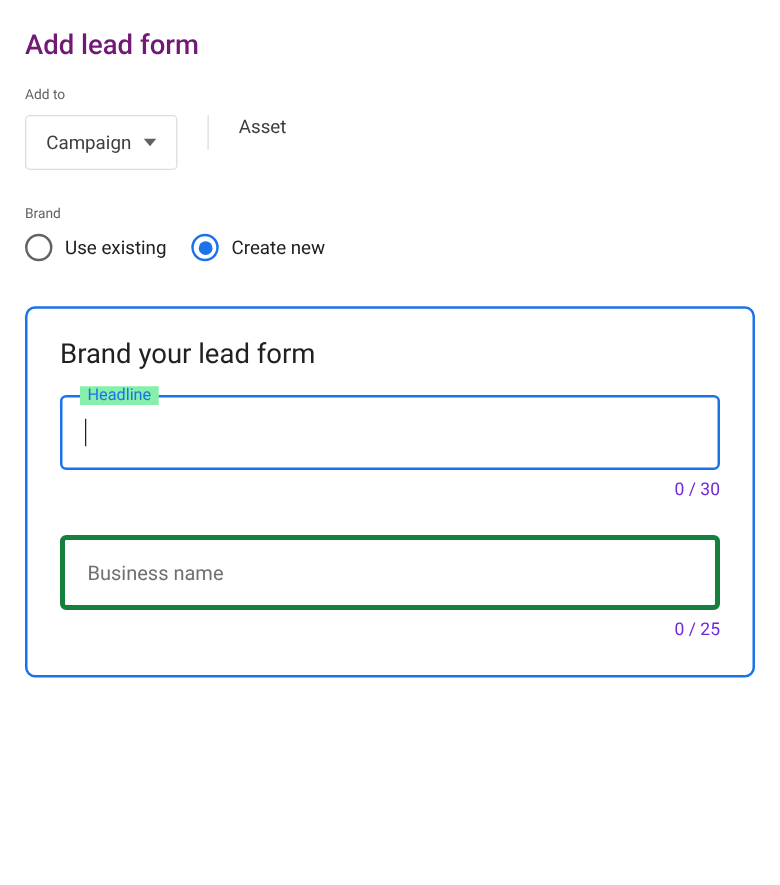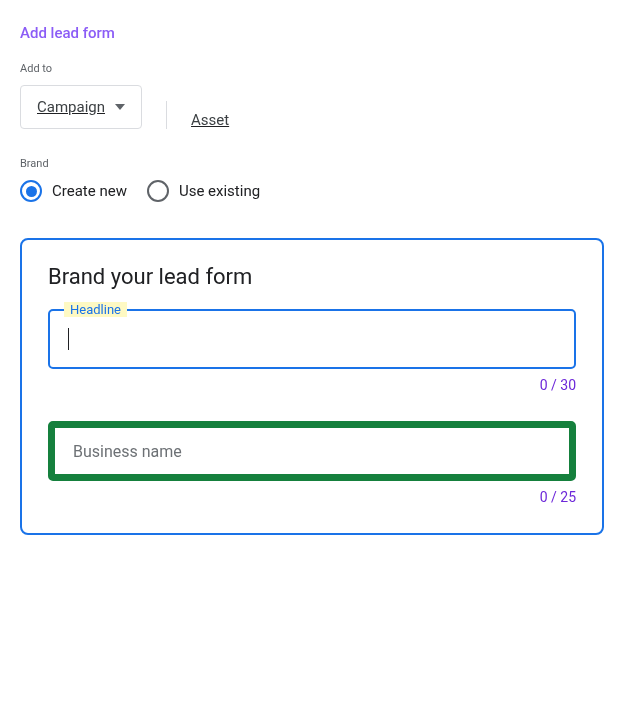--- a/index.html
+++ b/index.html
@@ -9,36 +9,35 @@
     }
     body {
       font-family: 'Google Sans', Roboto, Arial, sans-serif;
       background: #fff;
       width: 624px;
       height: 708px;
       padding: 24px 20px;
       color: #202124;
     }
     .page-title {
-      font-size: 15px;
+      font-size: 22px;
       font-weight: 500;
-      color: #8b5cf6;
+      color: #701a75;
       margin-bottom: 20px;
     }
     .section-label {
       font-size: 11px;
       color: #5f6368;
       margin-bottom: 10px;
     }
     .addto-row {
       display: flex;
-      align-items: flex-end;
+      align-items: flex-start;
       gap: 24px;
       margin-bottom: 28px;
-      text-decoration: underline;
     }
     .dropdown {
       display: flex;
       align-items: center;
       gap: 10px;
       border: 1px solid #dadce0;
       border-radius: 4px;
       padding: 12px 16px;
       font-size: 15px;
       color: #3c4043;
@@ -105,35 +104,35 @@
       font-size: 22px;
       font-weight: 400;
       color: #202124;
       margin-bottom: 20px;
     }
     .field-group {
       margin-bottom: 28px;
     }
     .field-outline {
       position: relative;
-      border: 7px solid #15803d;
+      border: 4px solid #15803d;
       border-radius: 5px;
       height: 60px;
       display: flex;
       align-items: center;
       padding: 0 18px;
     }
     .field-outline.focused {
       border: 2px solid #1a73e8;
     }
     .field-outline .floating-label {
       position: absolute;
       top: -9px;
       left: 14px;
-      background: #fef9c3;
+      background: #86efac;
       padding: 0 6px;
       font-size: 13px;
       color: #1a73e8;
     }
     .field-input {
       border: none;
       outline: none;
       width: 100%;
       font-size: 16px;
       color: #202124;
@@ -168,26 +167,26 @@
     <span class="triangle"></span>
   </div>
   <div class="divider-vert"></div>
   <div class="brand-text">Asset</div>
 </div>
 
 <div class="section-label">Brand</div>
 
 <div class="radio-row">
   <div class="radio-option">
+    <div class="radio-circle"></div>
+    <span class="radio-label">Use existing</span>
+  </div>
+  <div class="radio-option">
     <div class="radio-circle selected"></div>
     <span class="radio-label">Create new</span>
-  </div>
-  <div class="radio-option">
-    <div class="radio-circle"></div>
-    <span class="radio-label">Use existing</span>
   </div>
 </div>
 
 <div class="form-card">
   <div class="form-card-title">Brand your lead form</div>
 
   <div class="field-group">
     <div class="field-outline focused">
       <span class="floating-label">Headline</span>
       <div class="cursor-bar"></div>

